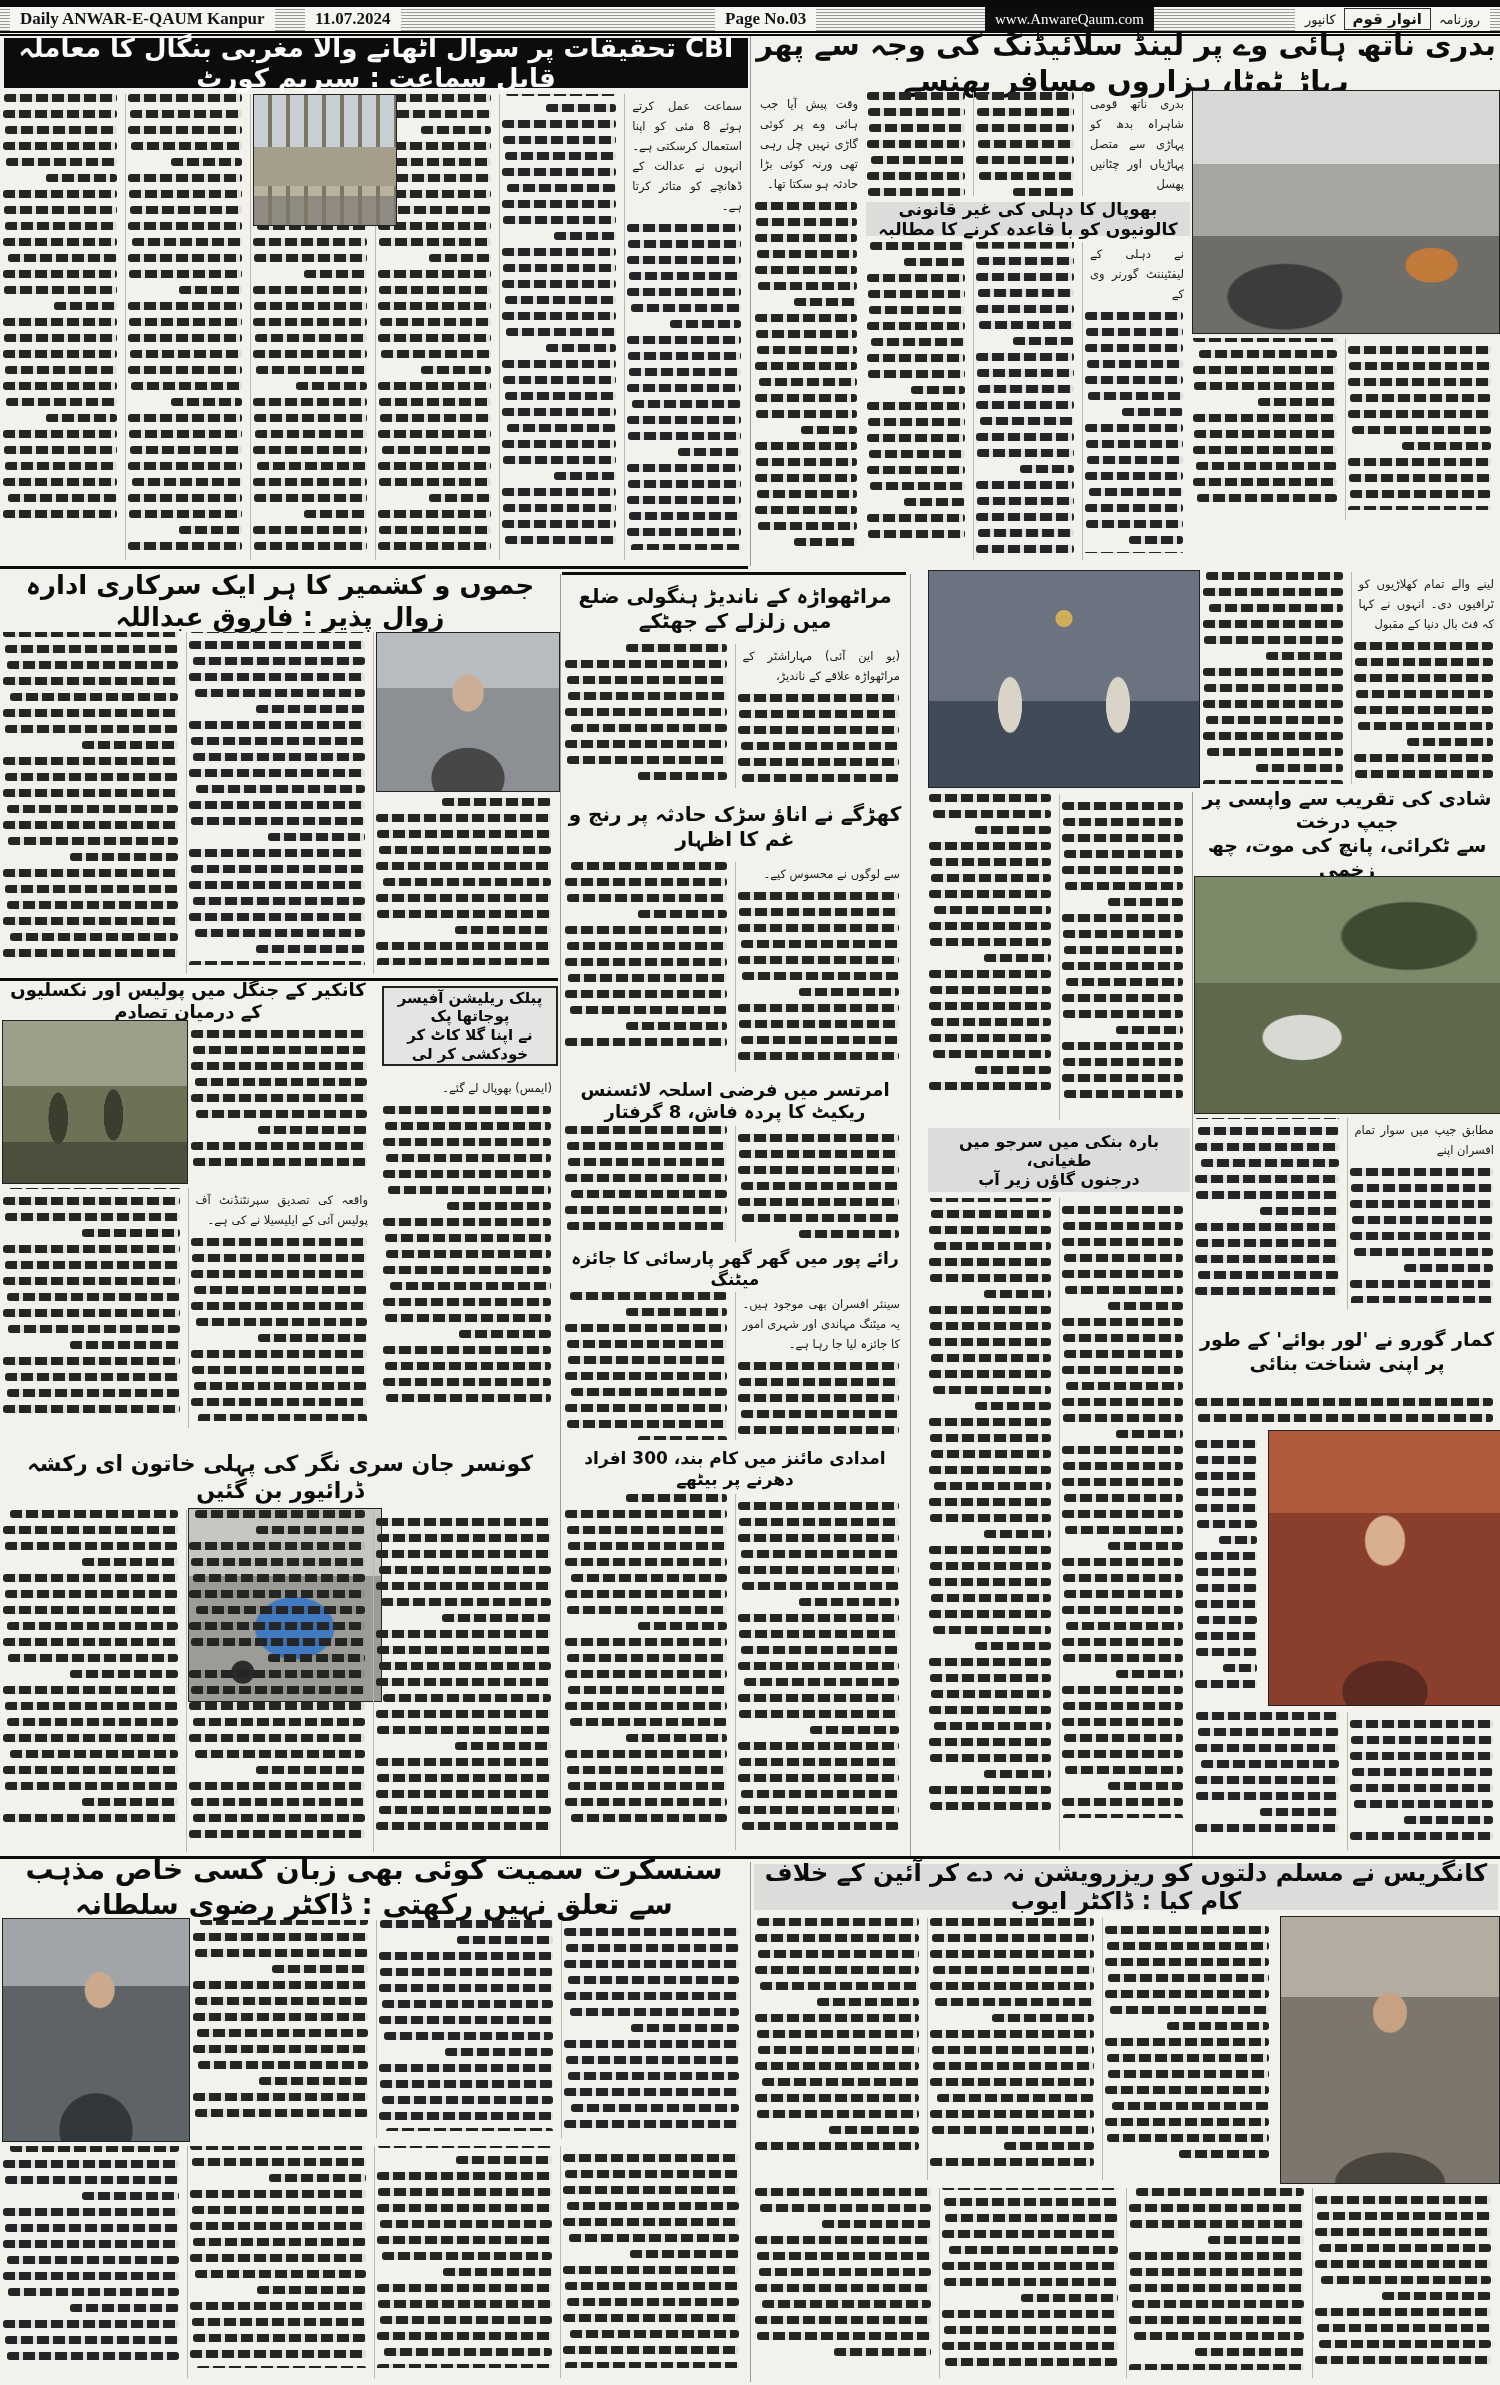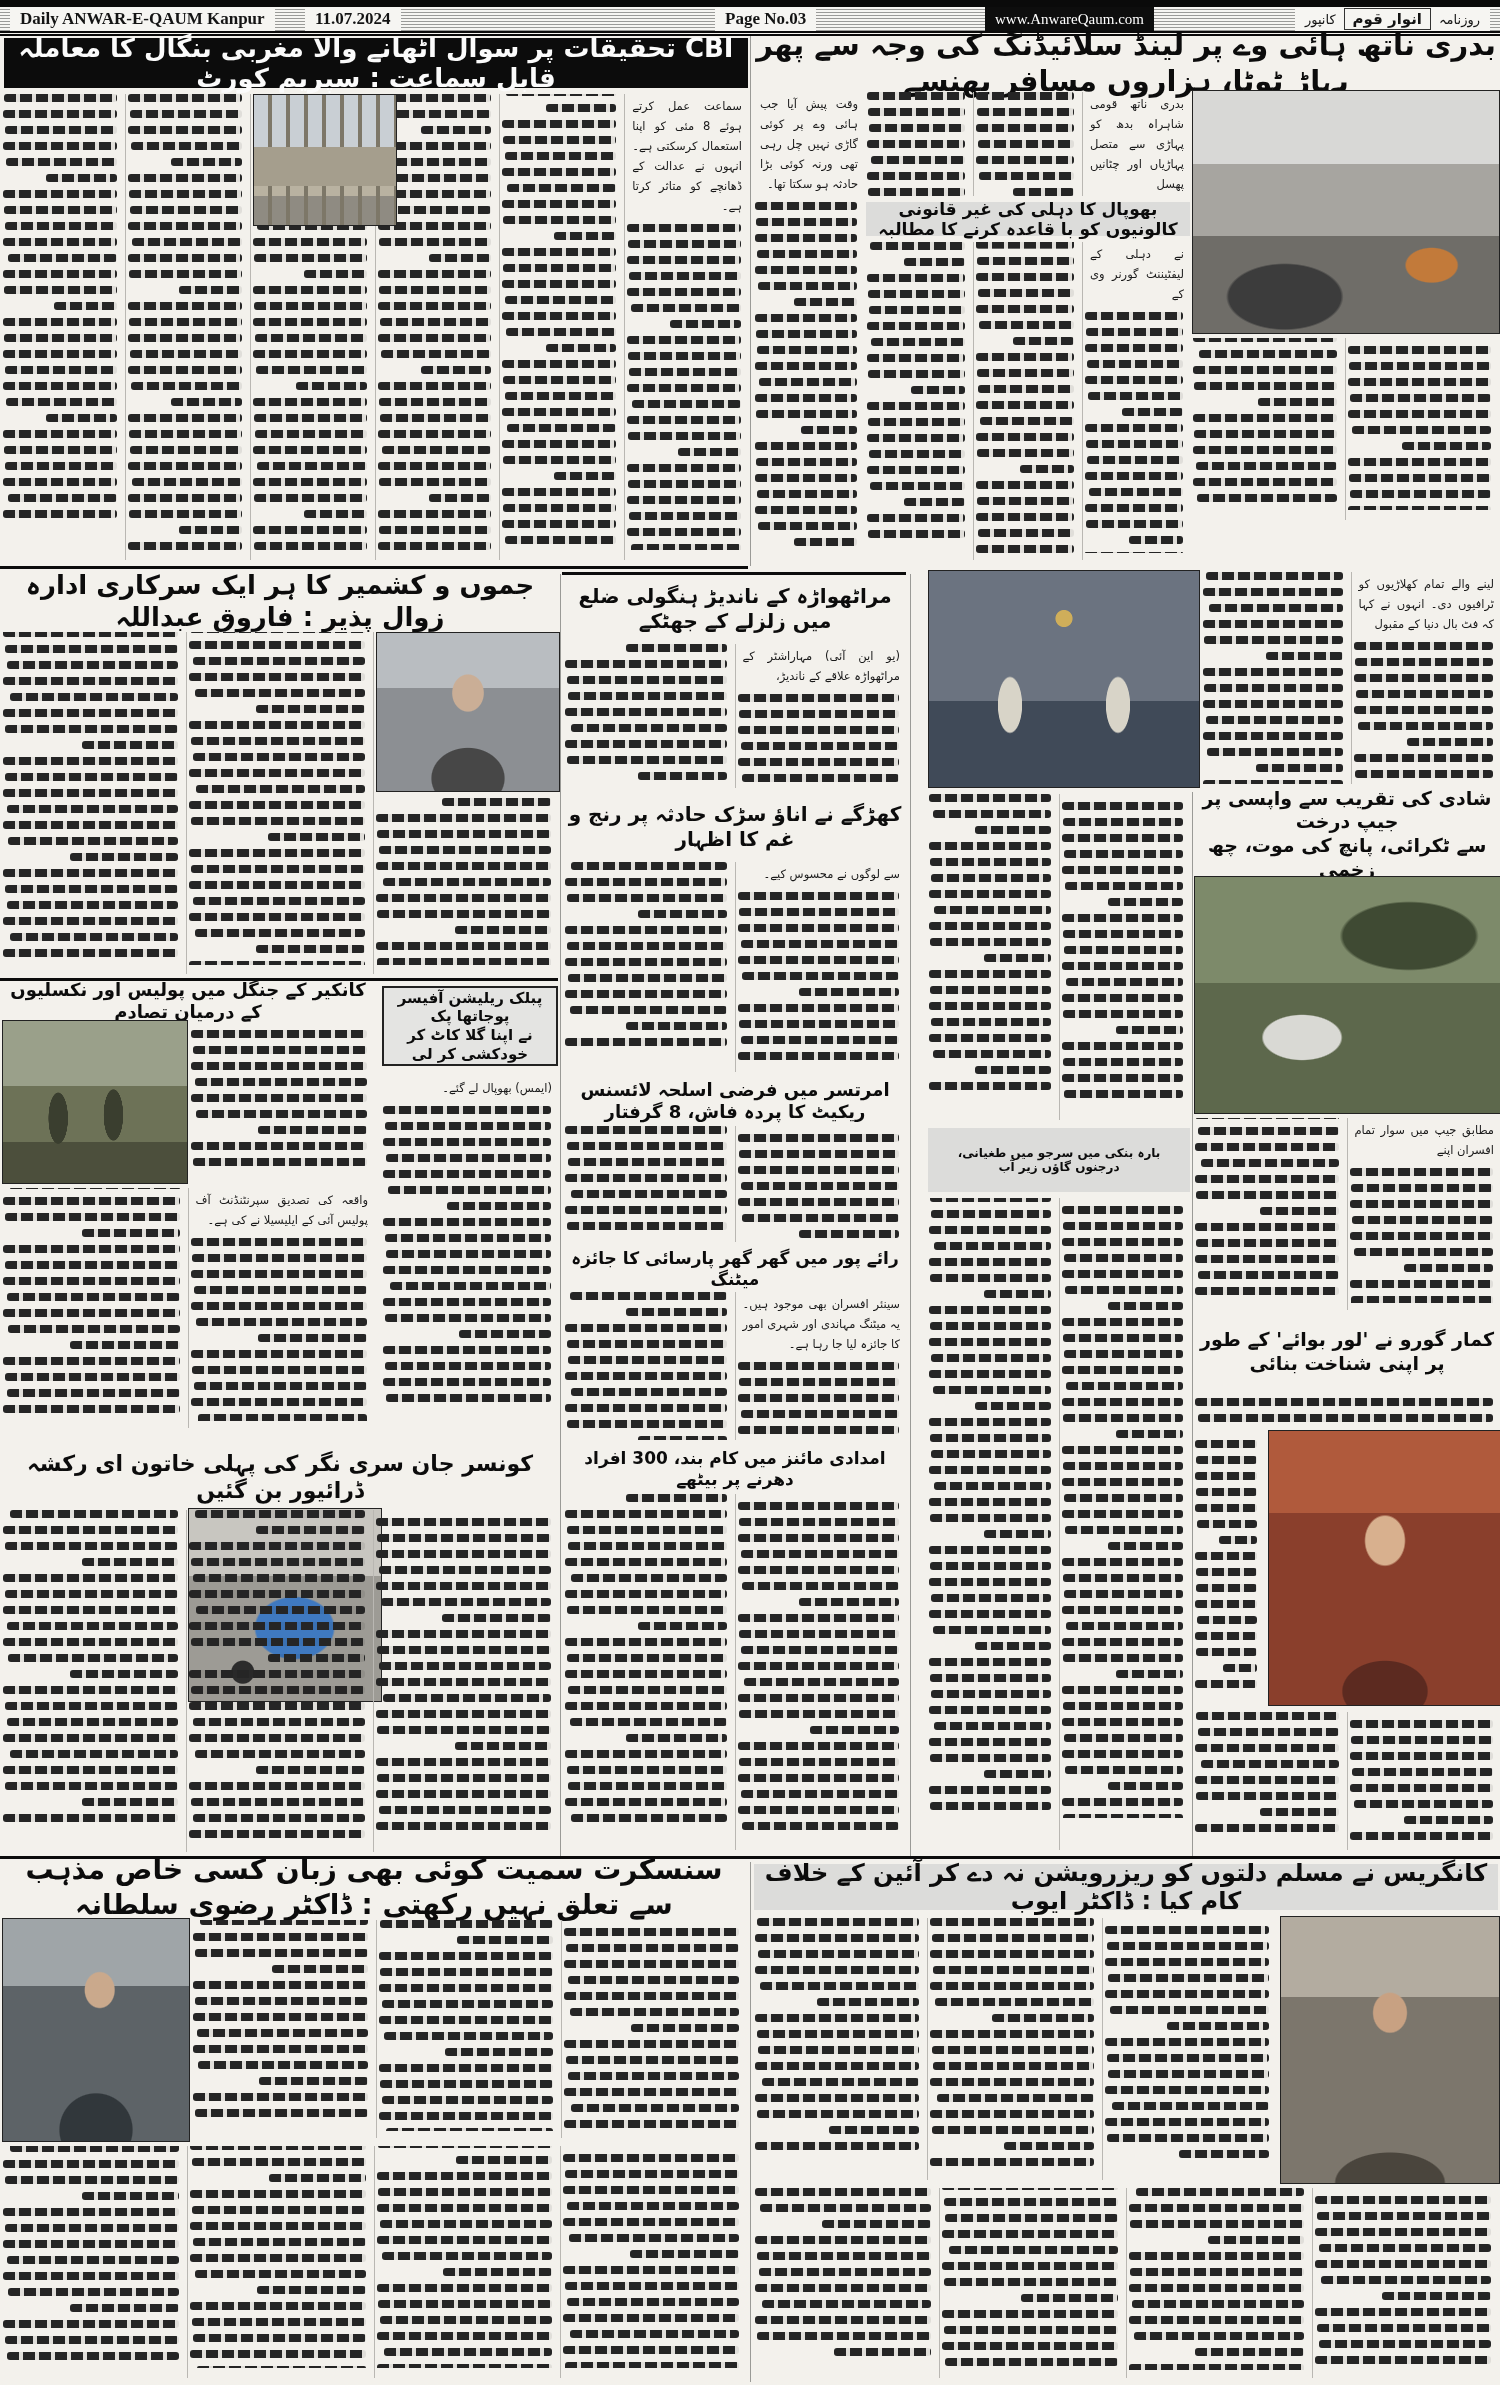--- a/index.html
+++ b/index.html
@@ -705,21 +705,21 @@
       <div class="sim-line" style="width: 100%;"></div>
       <div class="sim-line" style="width: 99%;"></div>
       <div class="sim-line" style="width: 98%;"></div>
       <div class="sim-line" style="width: 100%;"></div>
       <div class="sim-line" style="width: 96%;"></div>
       <div class="sim-line" style="width: 100%;"></div>
       <div class="sim-line" style="width: 99%;"></div>
       <div class="sim-line" style="width: 55%;"></div>
     </div>
 
-  <div class="abs band-gray hl2 rtl" style="left:928px;top:1128px;width:262px;height:64px;font-size:12px;display:flex;">
+  <div class="abs band-gray hl2 rtl" style="left:928px;top:1128px;width:262px;height:64px;font-size:16px;display:flex;">
     <span>بارہ بنکی میں سرجو میں طغیانی،</span>
     <span>درجنوں گاؤں زیر آب</span>
   </div>
   <div class="abs body c2 sim-fill rtl" style="left:928px;top:1196px;width:262px;height:656px;">
       <div class="sim-line" style="width: 100%;"></div>
       <div class="sim-line" style="width: 99%;"></div>
       <div class="sim-line" style="width: 100%;"></div>
       <div class="sim-line" style="width: 98%;"></div>
       <div class="sim-line" style="width: 100%;"></div>
       <div class="sim-line" style="width: 97%;"></div>

